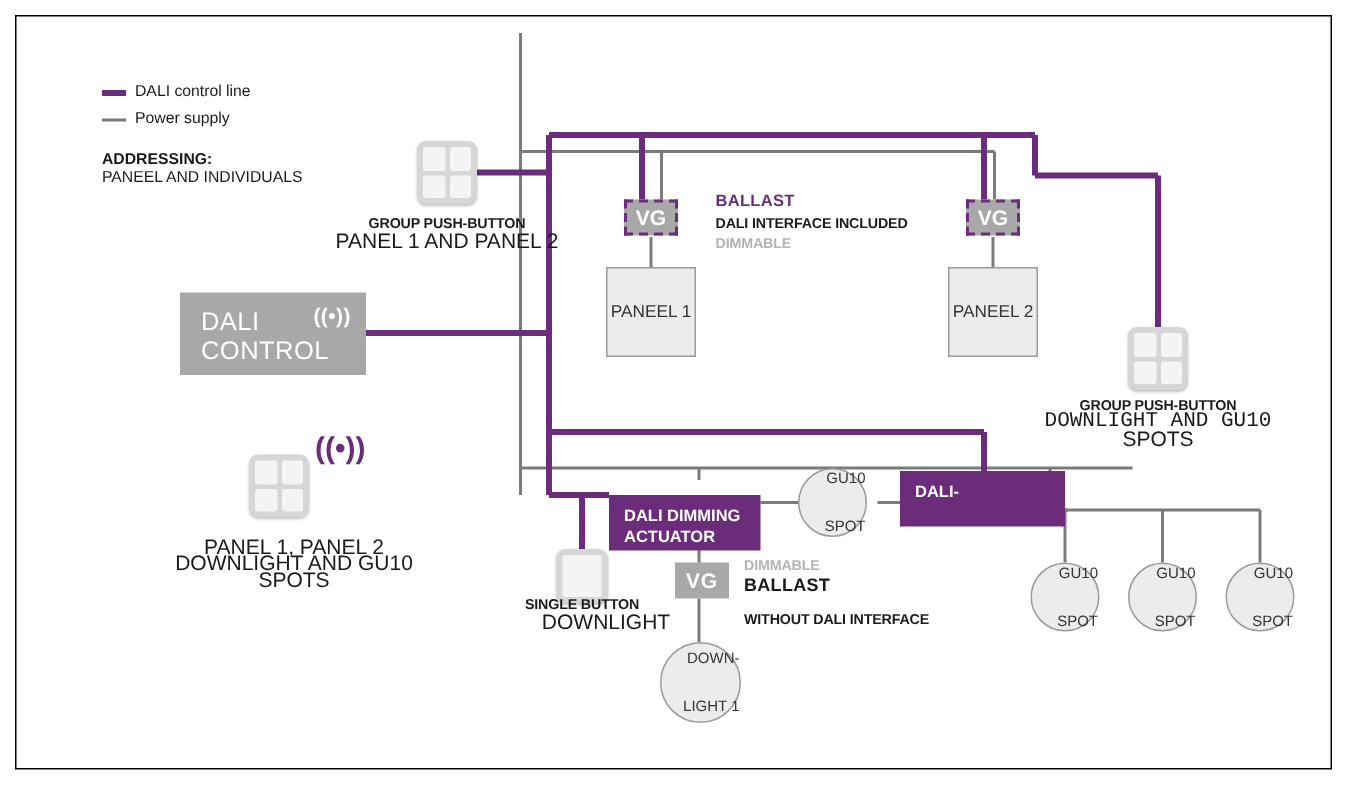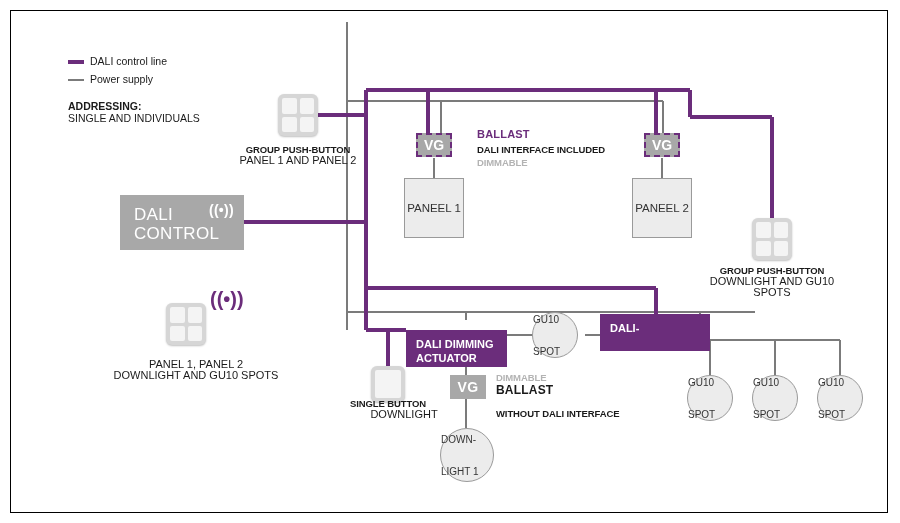--- a/index.html
+++ b/index.html
@@ -6,21 +6,21 @@
   body{width:900px;height:523px;font-family:"Liberation Sans",sans-serif;overflow:hidden;}
   #stage{position:relative;width:900px;height:523px;background:#ffffff;}
   #frame{position:absolute;left:10px;top:10px;width:878px;height:503px;border:1.5px solid #000;box-sizing:border-box;}
   svg.diagram{position:absolute;left:0;top:0;width:900px;height:523px;}
 
   .wire-dali{stroke:#6b2d7b;stroke-width:4;fill:none;}
   .wire-power{stroke:#7b7b7b;stroke-width:2;fill:none;}
 
   .lbl{position:absolute;font-family:"Liberation Sans",sans-serif;color:#1a1a1a;}
   .cap-bold{font-weight:bold;font-size:9.5px;letter-spacing:-0.1px;line-height:11px;text-align:center;}
-  .cap-reg{font-size:11px;line-height:11px;text-align:center;}
+  .cap-reg{font-size:14px;line-height:11px;text-align:center;}
 
   .legend-txt{font-size:10.5px;color:#1a1a1a;}
   .legend-head{font-weight:bold;font-size:10.5px;color:#1a1a1a;line-height:12px;}
   .legend-sub{font-size:10.5px;color:#1a1a1a;line-height:12px;}
 
   .node{position:absolute;box-sizing:border-box;}
 
   .dali-control{width:124px;height:55px;background:#a8a8a8;color:#ffffff;font-size:17px;line-height:19px;
       font-weight:normal;padding:10px 0 0 14px;letter-spacing:.3px;}
   .dali-control .rad{position:absolute;right:10px;top:6px;color:#ffffff;font-size:14px;font-weight:bold;}
@@ -29,21 +29,21 @@
       display:flex;align-items:center;justify-content:center;font-size:11.5px;color:#333;}
 
   .vg{background:#a8a8a8;color:#ffffff;font-size:14px;font-weight:bold;
       display:flex;align-items:center;justify-content:center;width:36px;height:24px;letter-spacing:.5px;}
   .vg.dashed{border:2px dashed #6b2d7b;}
 
   .actuator{background:#6b2d7b;color:#ffffff;font-size:11px;font-weight:bold;line-height:14px;
       padding:7px 10px;box-sizing:border-box;}
 
   .circle-node{border:1.5px solid #9a9a9a;background:#ececec;border-radius:50%;
-      display:flex;flex-direction:column;align-items:flex-start;justify-content:center;
+      display:flex;flex-direction:column;align-items:flex-end;justify-content:center;
       font-size:10px;line-height:11px;color:#333;text-align:center;gap:21px;}
 
   .btn4{width:40px;height:42px;border-radius:6px;background:#d6d6d6;
       box-shadow:0 1px 2px rgba(0,0,0,.25);padding:4px;box-sizing:border-box;
       display:grid;grid-template-columns:1fr 1fr;grid-template-rows:1fr 1fr;gap:3px;}
   .btn4 i{background:#f4f4f4;border-radius:2px;display:block;}
   .btn1{width:34px;height:36px;border-radius:6px;background:#d6d6d6;
       box-shadow:0 1px 2px rgba(0,0,0,.25);padding:4px;box-sizing:border-box;}
   .btn1 i{background:#f4f4f4;border-radius:2px;display:block;width:100%;height:100%;}
 
@@ -117,21 +117,21 @@
   </svg>
 
   <svg class="diagram" viewBox="0 0 900 523">
     <path class="wire-dali" d="M68,62 L84,62"></path>
     <path class="wire-power" d="M68,80 L84,80"></path>
   </svg>
 
   <div class="lbl legend-txt" style="left:90px;top:55px;">DALI control line</div>
   <div class="lbl legend-txt" style="left:90px;top:73px;">Power supply</div>
   <div class="lbl legend-head" style="left:68px;top:100px;">ADDRESSING:</div>
-  <div class="lbl legend-sub" style="left:68px;top:112px;">SINGLE AND INDIVIDUALS</div>
+  <div class="lbl legend-sub" style="left:68px;top:112px;">PANEEL AND INDIVIDUALS</div>
 
   <div class="node dali-control" style="left:120px;top:195px;">
     <span class="rad">((•))</span>
     <div>DALI</div>
     <div>CONTROL</div>
   </div>
 
   <div class="node btn4" style="left:278px;top:94px;">
     <i></i>
       <i></i>
@@ -157,21 +157,21 @@
     <span>PANEEL 2</span>
   </div>
 
   <div class="node btn4" style="left:752px;top:218px;">
     <i></i>
       <i></i>
     <i></i>
       <i></i>
   </div>
   <div class="lbl cap-bold" style="left:692px;top:265px;width:160px;">GROUP PUSH-BUTTON</div>
-  <div class="lbl cap-reg" style="left:692px;top:276px;width:160px;">DOWNLIGHT AND GU10</div>
+  <div class="lbl cap-reg" style="left:692px;top:276px;width:160px;font-family:Liberation Mono, monospace;">DOWNLIGHT AND GU10</div>
   <div class="lbl cap-reg" style="left:692px;top:287px;width:160px;">SPOTS</div>
 
   <div class="node btn4" style="left:166px;top:303px;">
     <i></i>
       <i></i>
     <i></i>
       <i></i>
   </div>
   <div class="radio-glyph" style="left:210px;top:288px;">((•))</div>
   <div class="lbl cap-reg" style="left:106px;top:359px;width:180px;">PANEL 1, PANEL 2</div>

